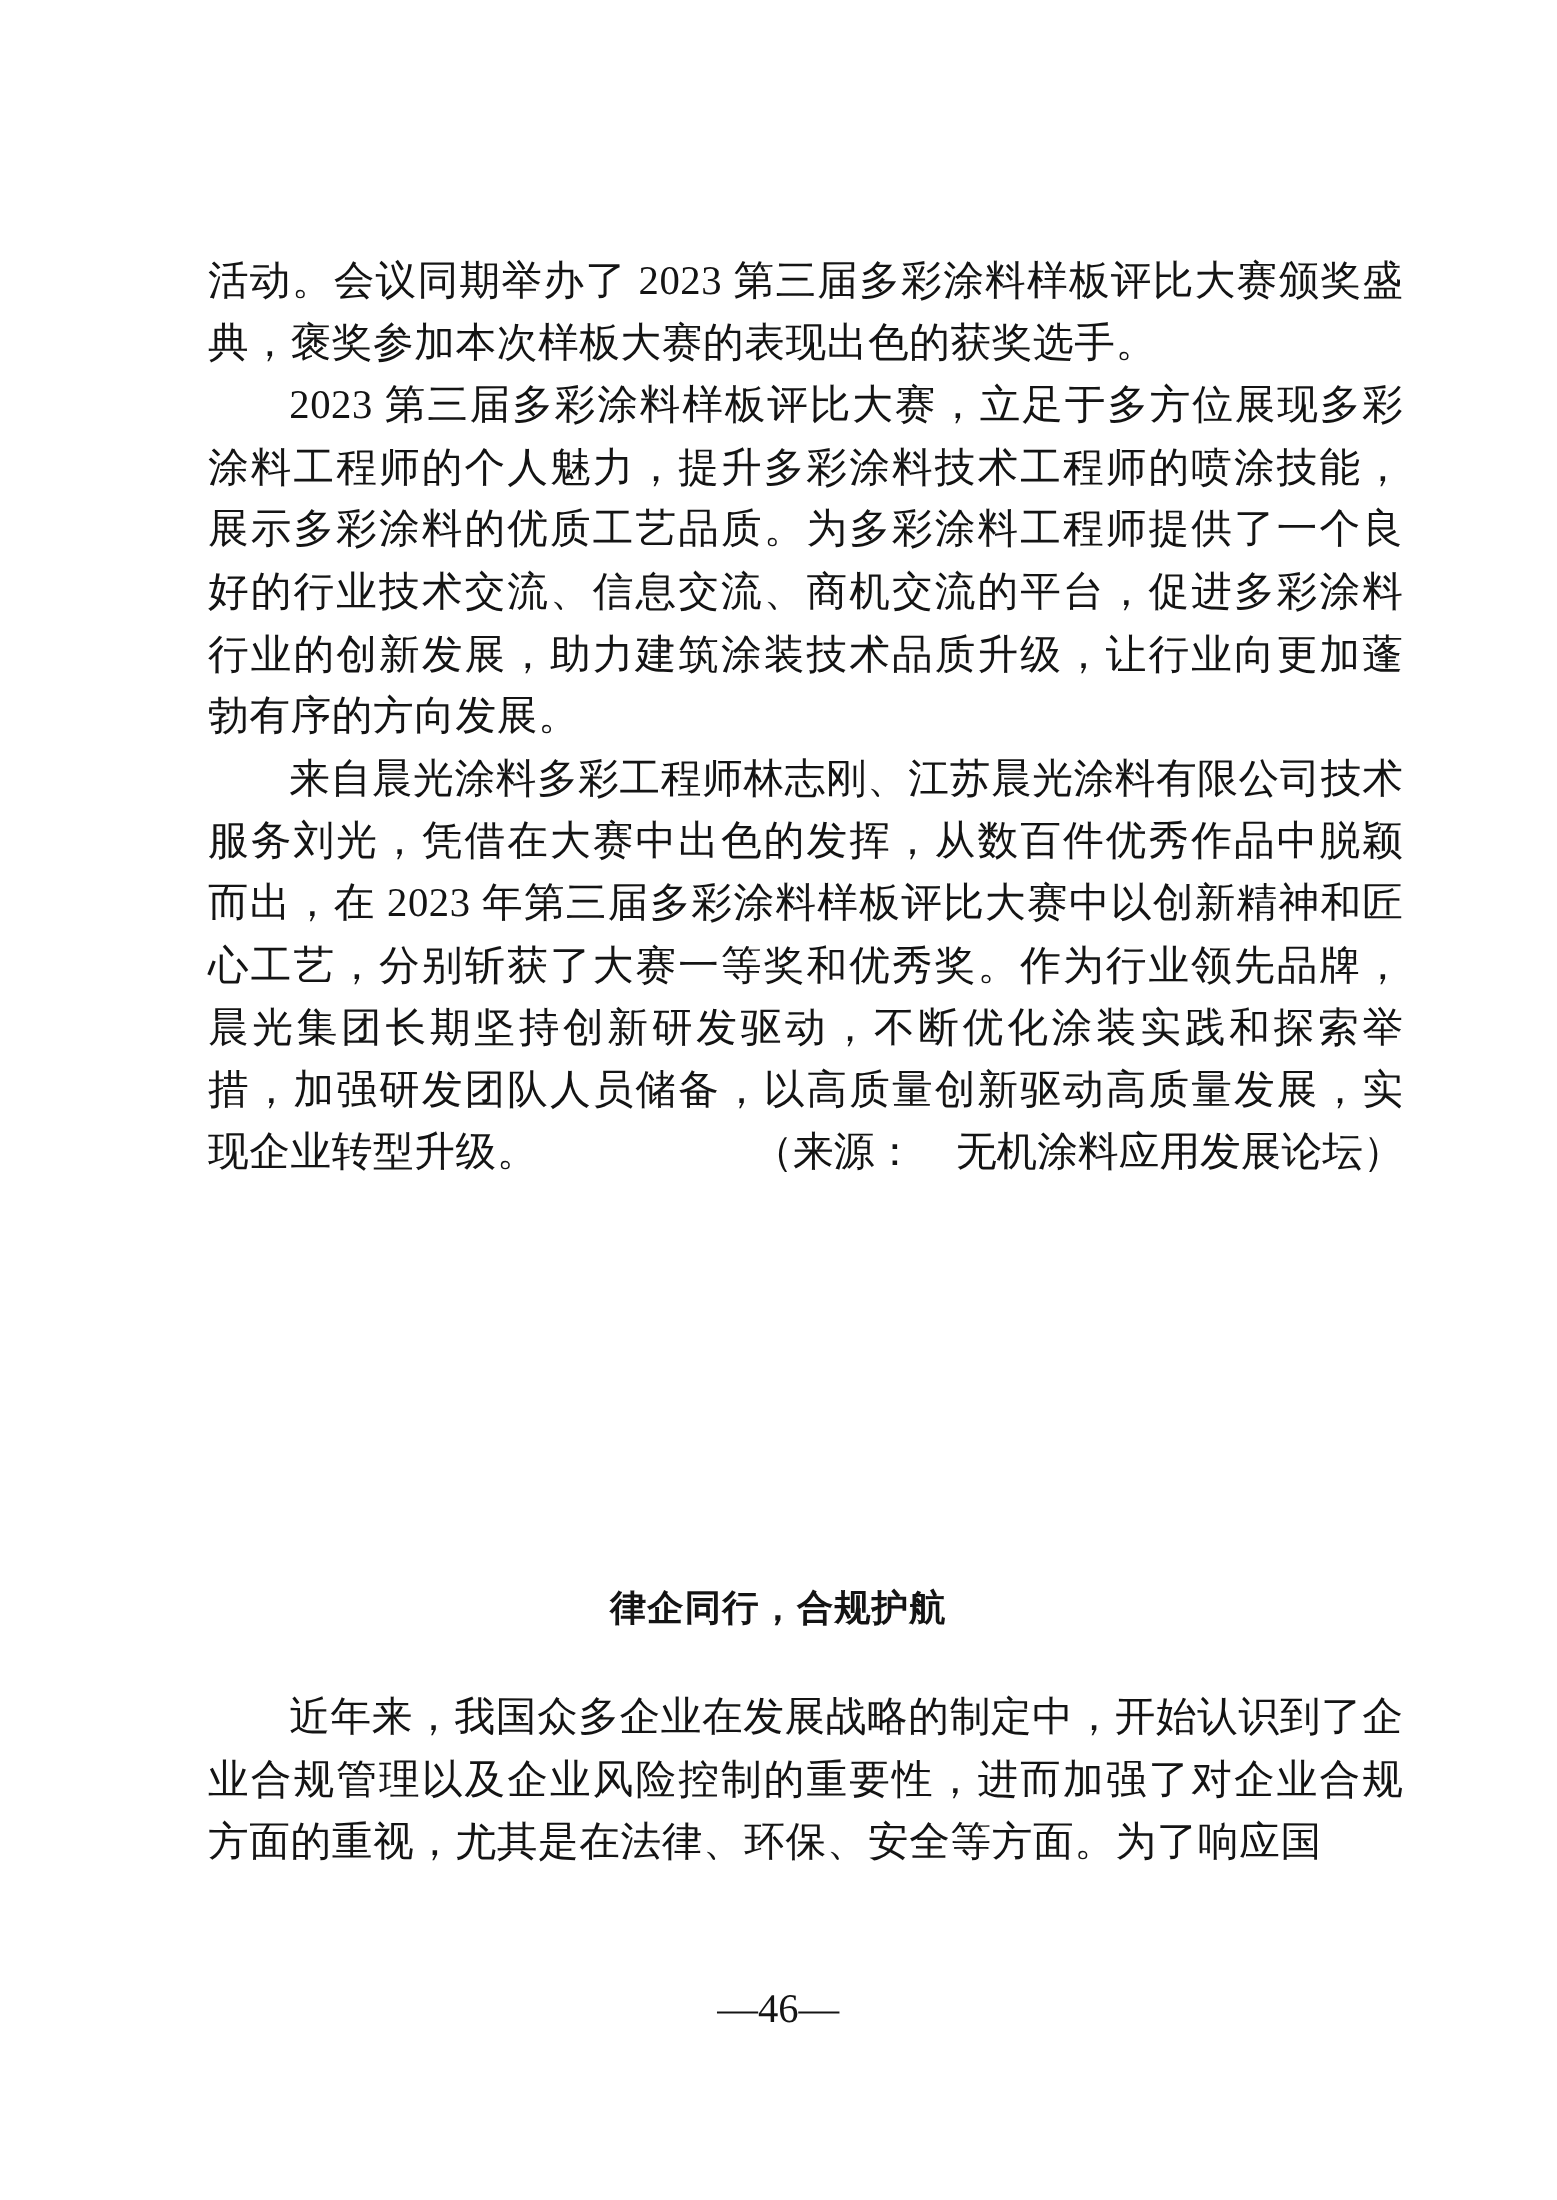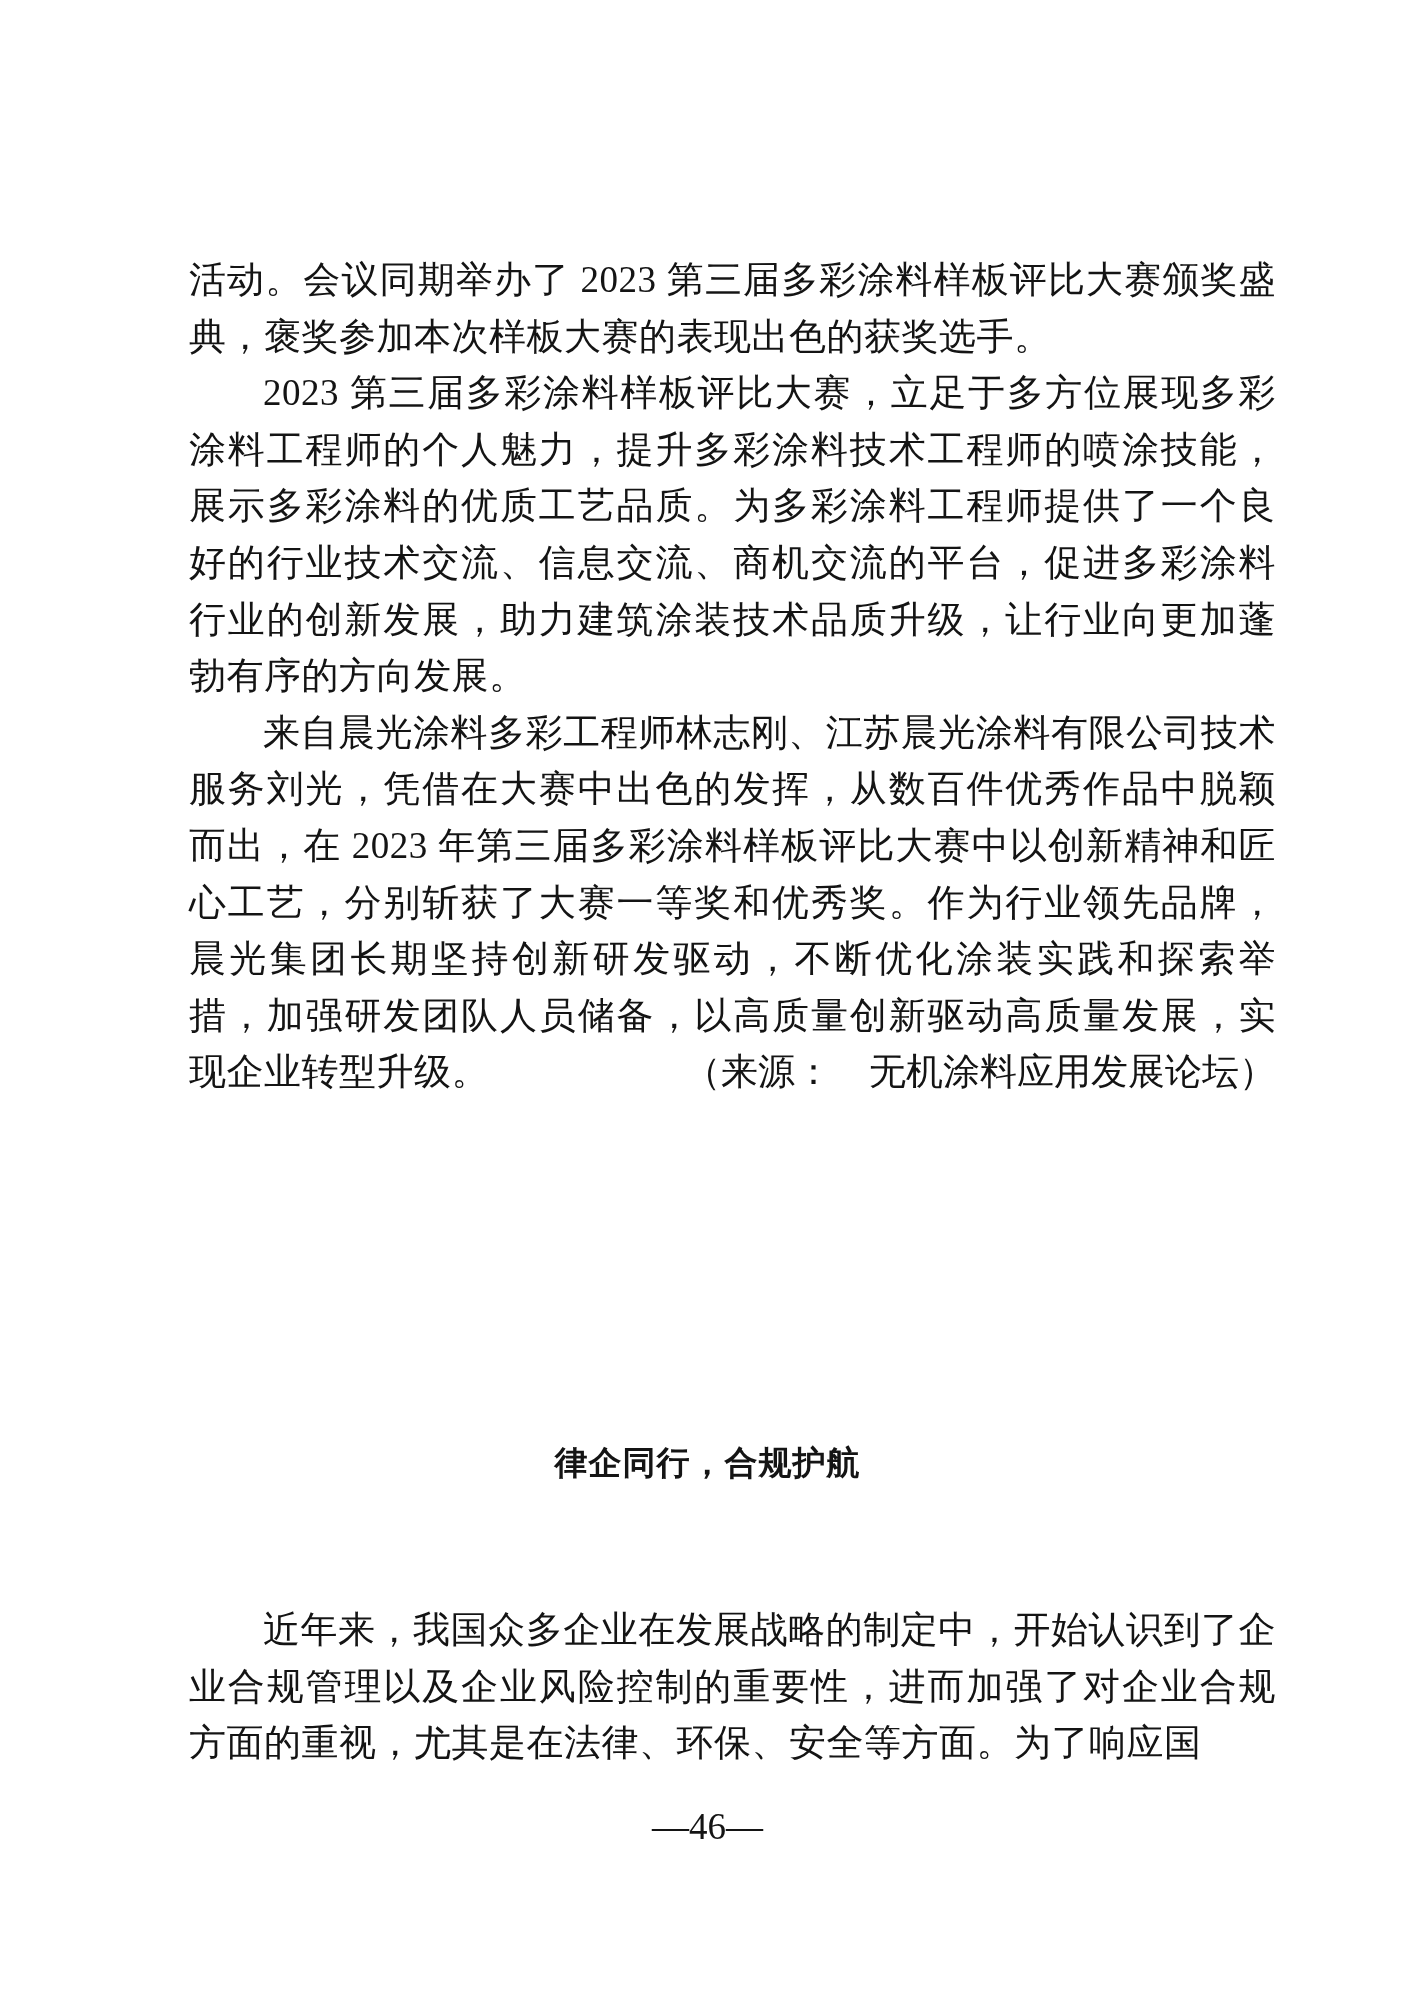--- a/index.html
+++ b/index.html
@@ -11,21 +11,21 @@
     position: relative;
     width: 1415px;
     height: 2000px;
     background: #ffffff;
     overflow: hidden;
     font-family: "Liberation Serif", "DejaVu Serif", serif;
     color: #141414;
   }
   .body-block {
     position: absolute;
-    top: 252px;
+    top: 228px;
     left: 189px;
     width: 1087px;
   }
   .body-block p,
   .closing-block p {
     margin: 0;
     font-size: 37px;
     line-height: 56.6px;
     text-align: justify;
     text-justify: inter-ideograph;
@@ -47,21 +47,21 @@
     width: 100%;
     margin: 0;
     font-size: 33px;
     line-height: 62px;
     font-weight: bold;
     text-align: center;
     letter-spacing: 1px;
   }
   .closing-block {
     position: absolute;
-    top: 1602px;
+    top: 1534px;
     left: 189px;
     width: 1087px;
     font-family: Liberation Serif, serif;
   }
   .page-number {
     position: absolute;
     top: 1802px;
     left: 0;
     width: 100%;
     font-size: 37px;

